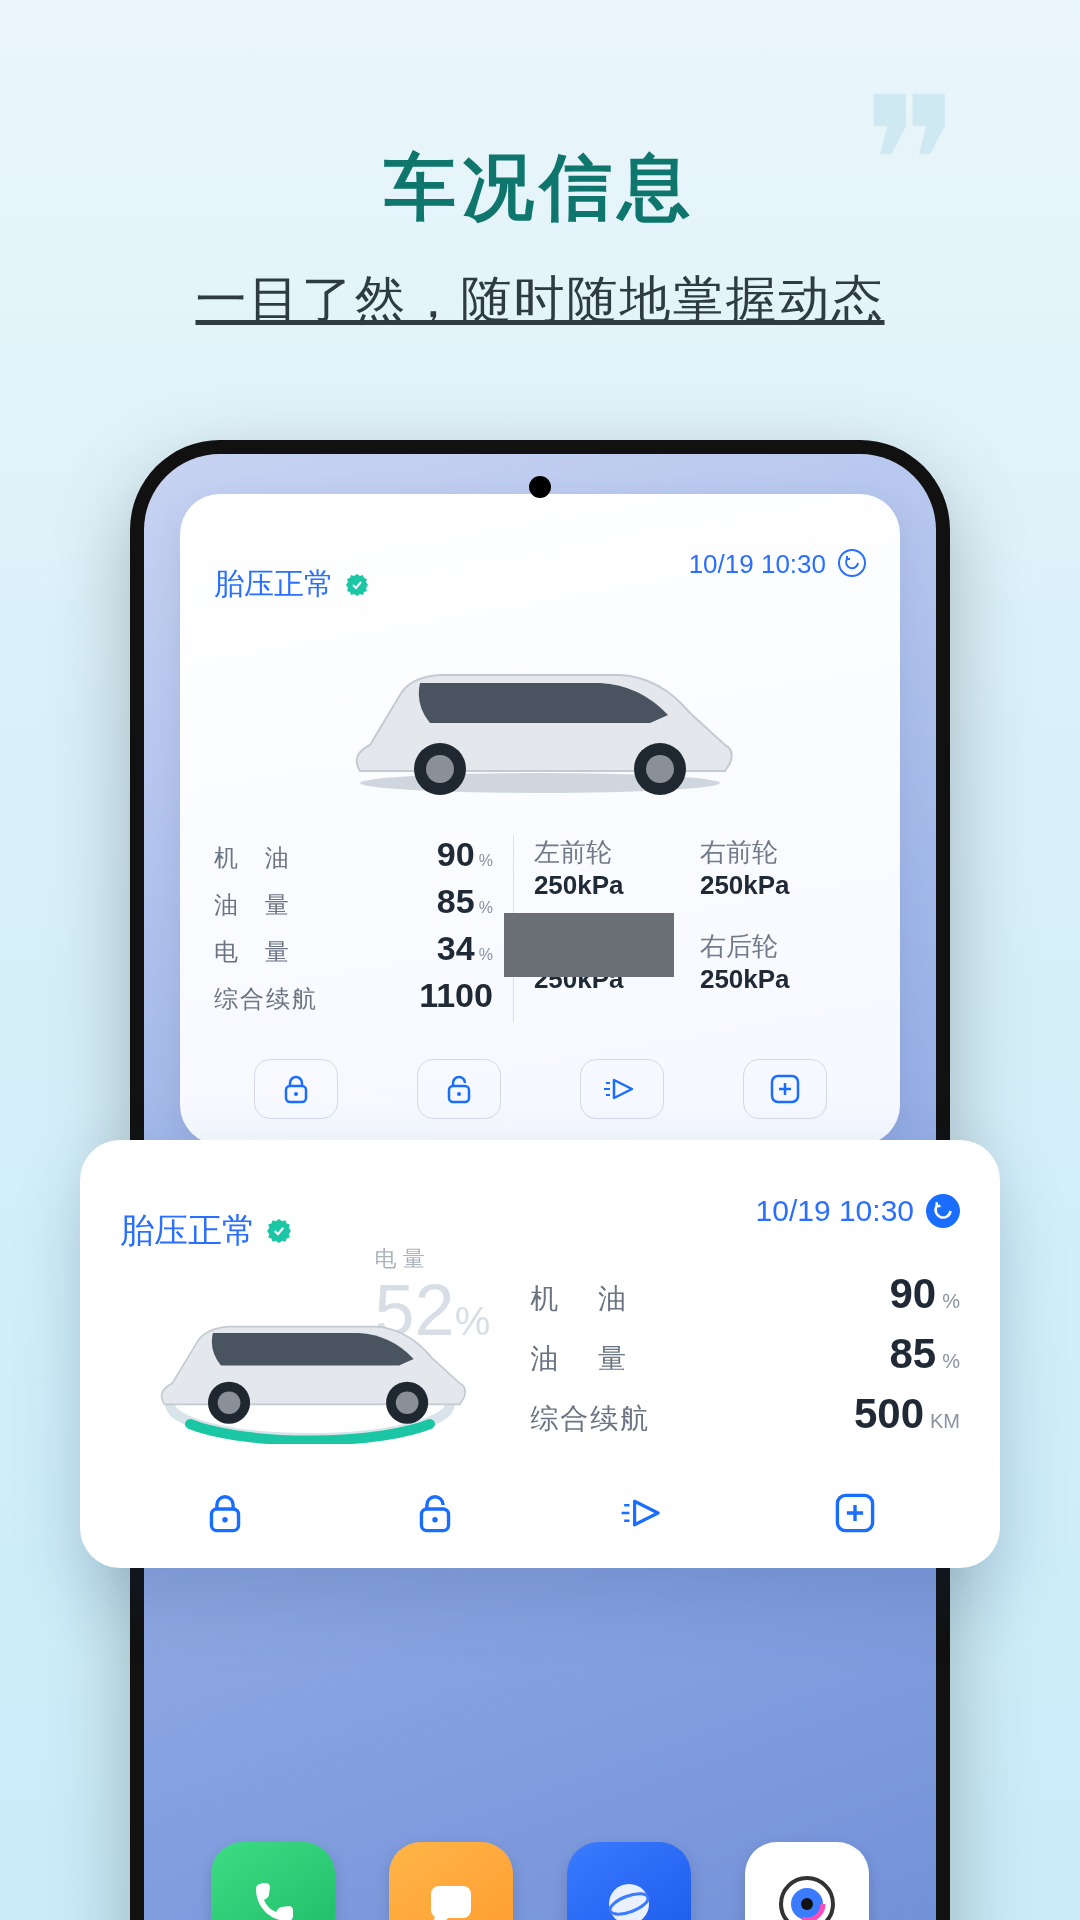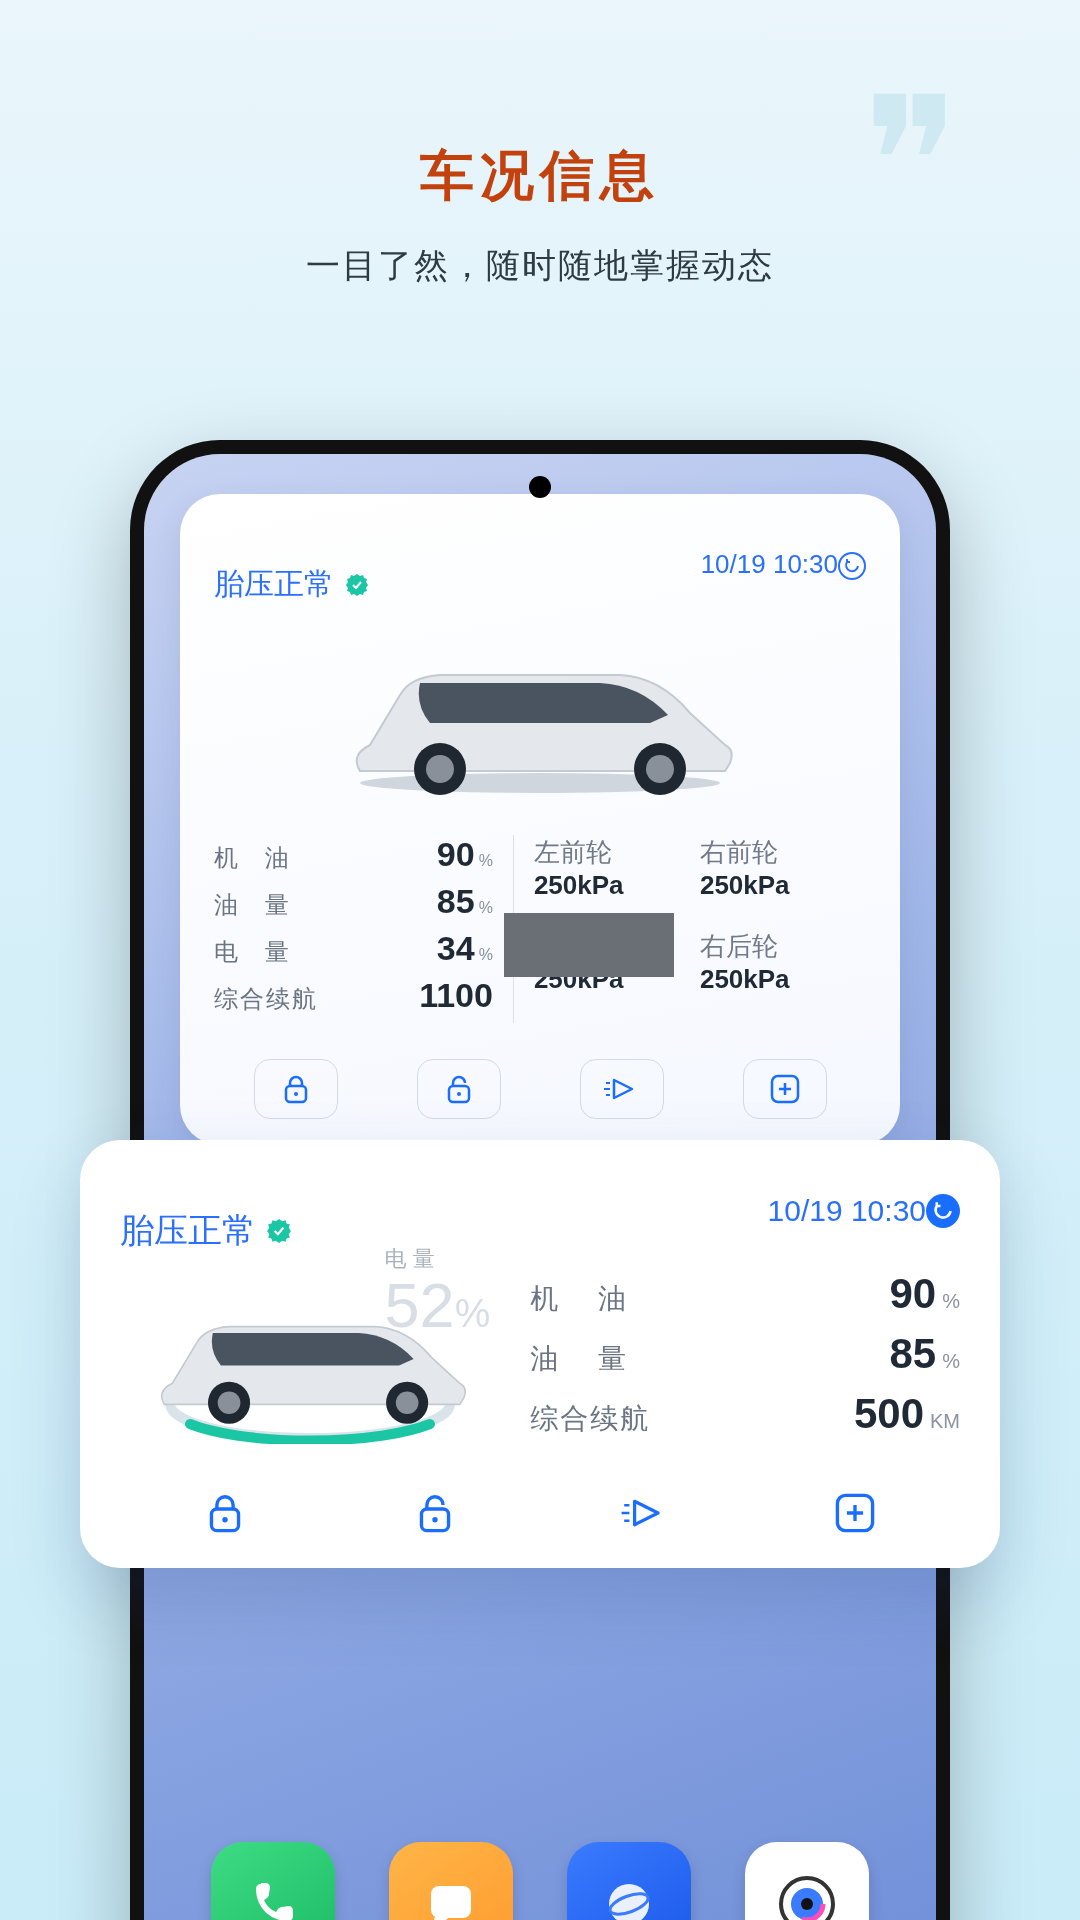--- a/index.html
+++ b/index.html
@@ -14,30 +14,31 @@
 
 
 .hero {
   position: absolute;
   top: 140px;
   left: 0;
   right: 0;
   text-align: center;
 }
 .hero h1 {
-  font-size: 54px;
+  font-size: 72px;
   font-weight: 700;
-  color: #c2410c;
+  color: #0f766e;
   letter-spacing: 6px;
 }
 .hero p {
   margin-top: 30px;
-  font-size: 34px;
+  font-size: 51px;
   color: #2e3b42;
   letter-spacing: 2px;
+  text-decoration: underline;
 }
 .quote-deco {
   position: absolute;
   top: 120px;
   right: 120px;
   font-size: 180px;
   color: #cfe9f3;
   font-family: Georgia, serif;
   line-height: 0.5;
 }
@@ -113,22 +114,22 @@
   width: 26px;
   height: 26px;
   display: inline-flex;
   align-items: center;
   justify-content: center;
 }
 .timestamp {
   font-size: 26px;
   color: #2a6fff;
   display: flex;
-  align-items: flex-end;
-  gap: 0;
+  align-items: flex-start;
+  gap: 12px;
 }
 .refresh-icon {
   width: 28px;
   height: 28px;
   border: 2px solid #2a6fff;
   border-radius: 50%;
   display: inline-flex;
   align-items: center;
   justify-content: center;
 }
@@ -255,21 +256,21 @@
   justify-content: center;
 }
 .battery-bg {
   position: absolute;
   top: -20px;
   right: 10px;
   color: #d8dee6;
   font-weight: 300;
 }
 .battery-bg .lbl { font-size: 22px; color: #aab2bd; }
-.battery-bg .num { font-size: 63px; line-height: 1; }
+.battery-bg .num { font-size: 72px; line-height: 1; }
 .battery-bg .pct { font-size: 40px; }
 .ring {
   position: absolute;
   bottom: 10px;
   left: 50%;
   transform: translateX(-50%);
   width: 300px;
   height: 80px;
 }
 .wide-stats {

